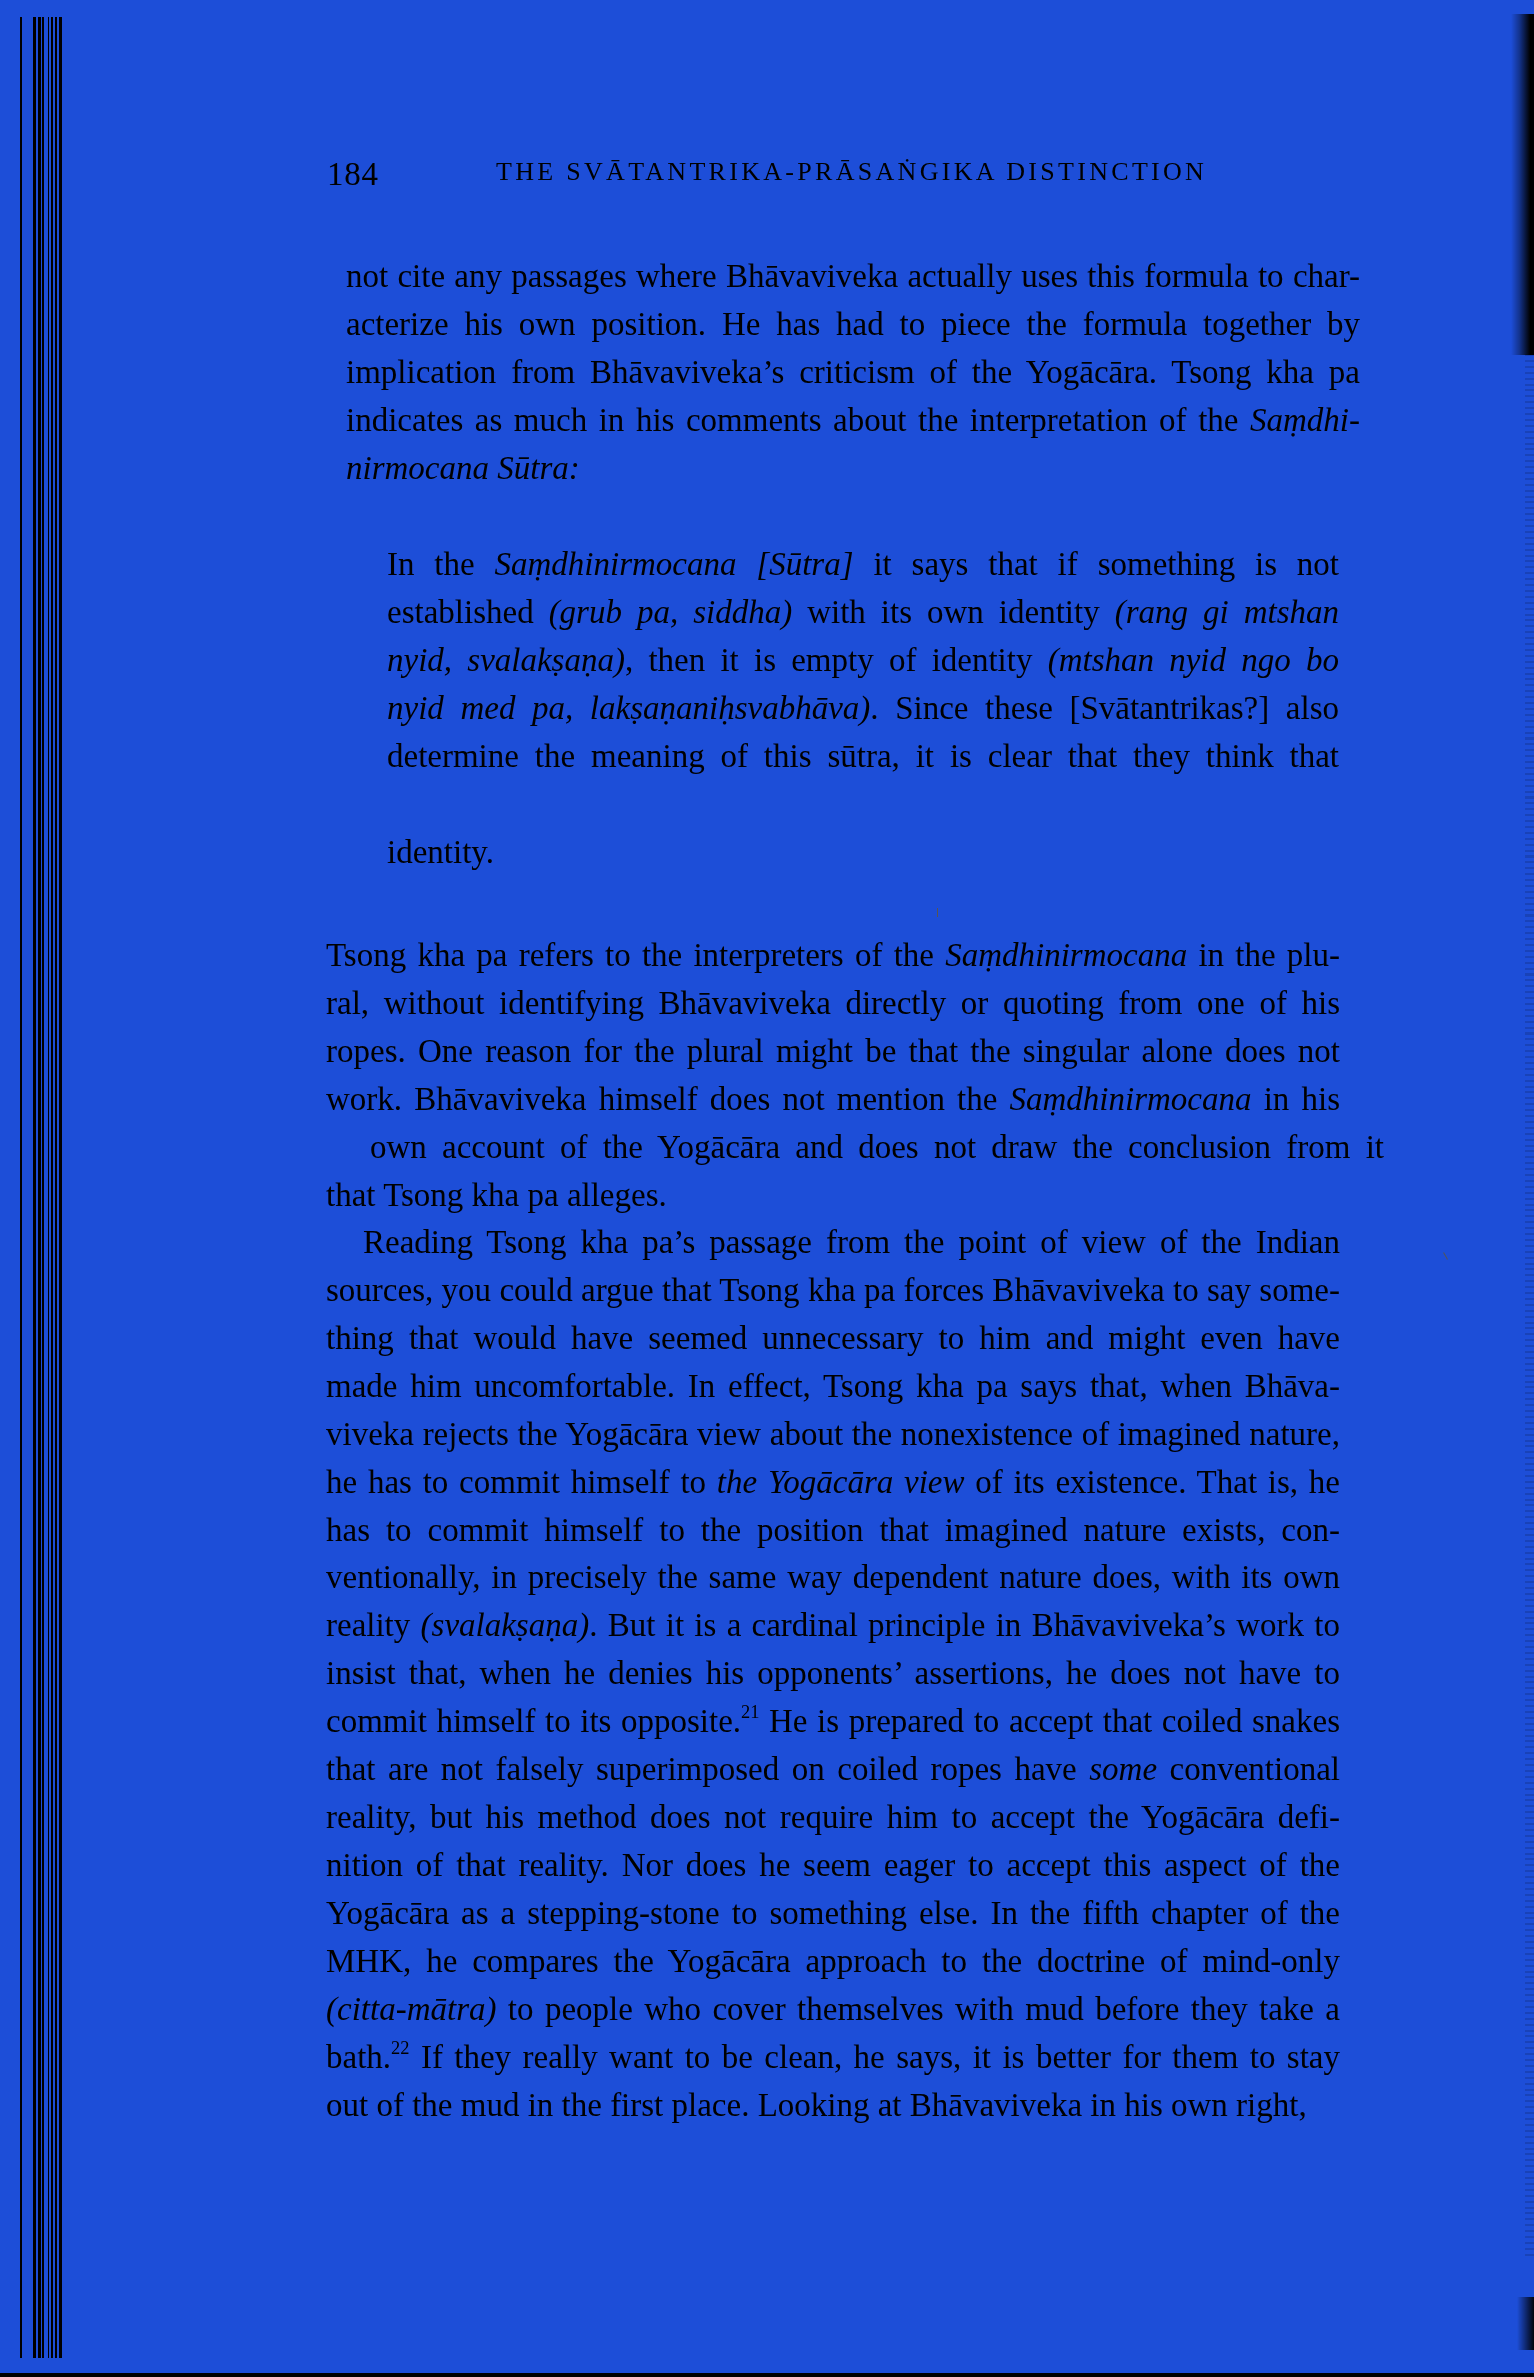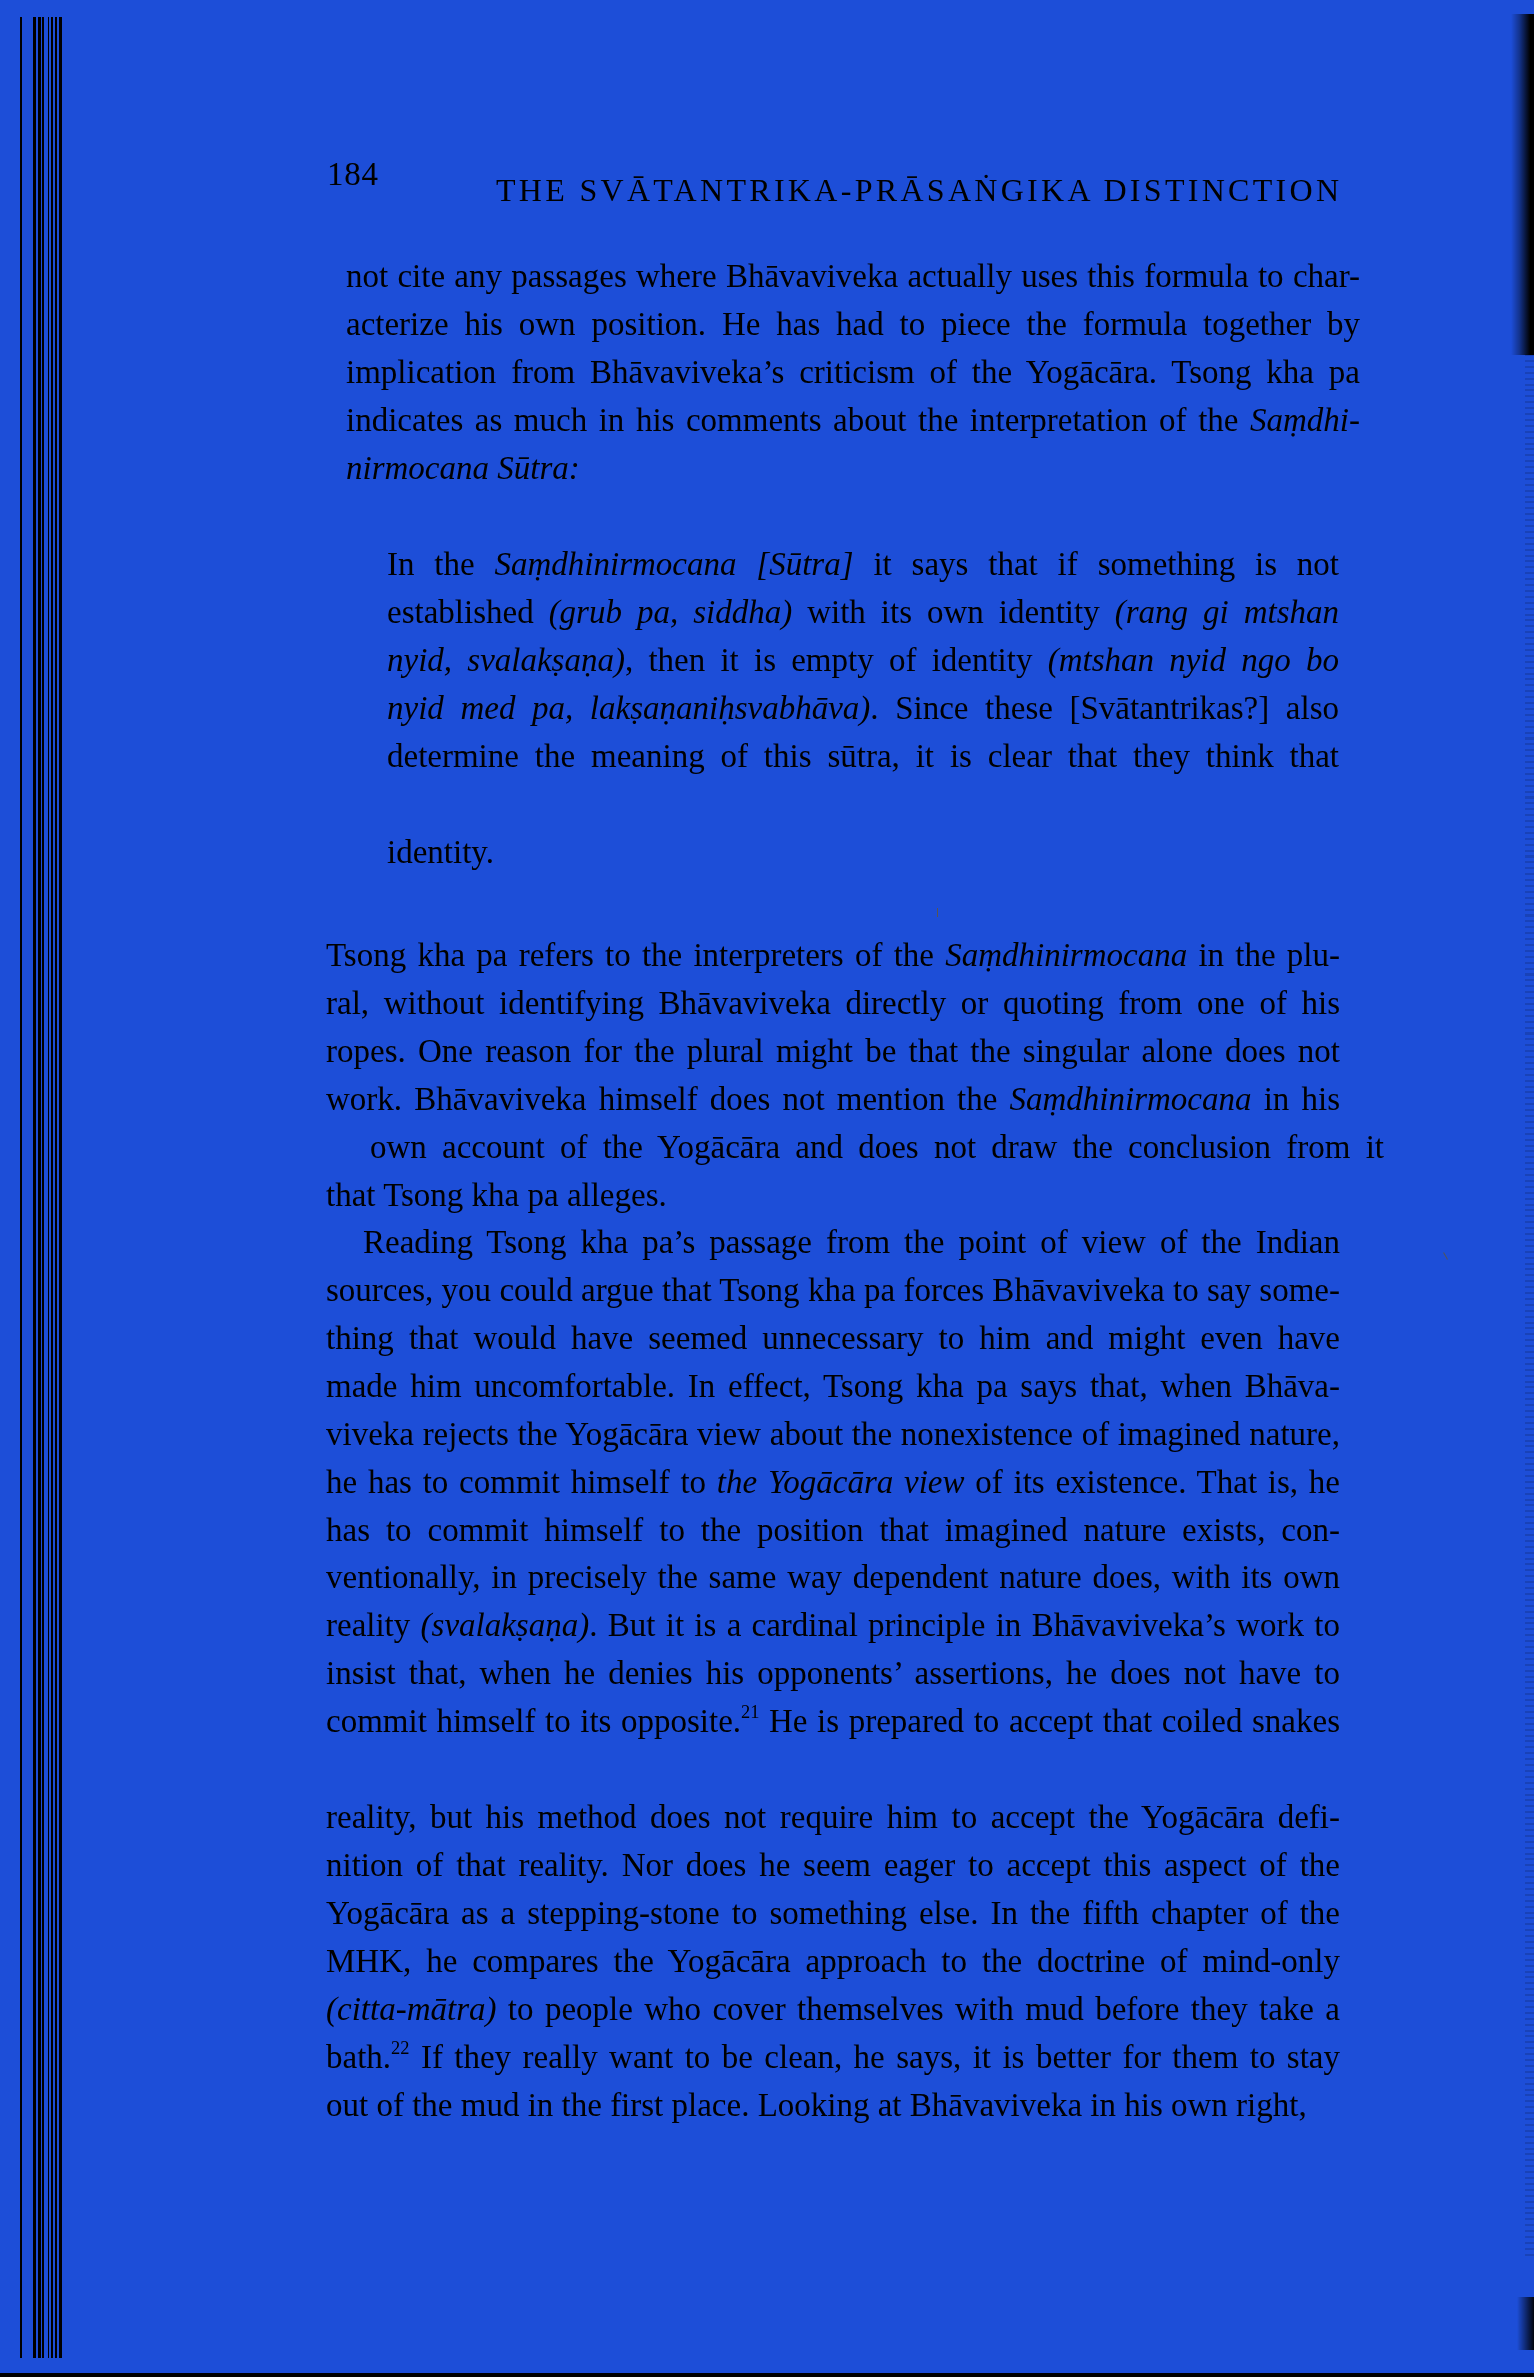--- a/index.html
+++ b/index.html
@@ -15,21 +15,21 @@
     background: linear-gradient(to right, rgba(0,0,0,0) 0%, rgba(0,0,0,0.35) 35%, #000 80%); }
   .gutter-fade { position: absolute; right: 0; top: 354px; width: 10.5px; height: 1904px;
     background: repeating-linear-gradient(to bottom, rgba(0,0,0,0.15) 0 2px, rgba(0,0,0,0) 2px 5.9px); }
   .corner-shadow { position: absolute; right: 0; top: 2297px; width: 18.4px; height: 53px;
     background: linear-gradient(to right, rgba(0,0,0,0) 0%, rgba(0,0,0,0.6) 60%, #000 100%); }
   .bottom-bar { position: absolute; left: 0; bottom: 0; width: 1535px; height: 3.9px; background: #000; }
 
   
   .running-head { position: absolute; top: 156px; left: 327px; height: 39px; width: 1024px; }
   .page-number { position: absolute; left: 0; top: 0; font-size: 33px; letter-spacing: 0.7px; }
-  .running-title { position: absolute; left: 169px; top: 16px; font-size: 32px; letter-spacing: 3.3px; }
+  .running-title { position: absolute; left: 169px; top: 1px; font-size: 26px; letter-spacing: 3.3px; }
 
   
   .text-block { position: absolute; }
   .line { position: absolute; left: 0; white-space: nowrap; font-size: 33px; line-height: 48px; height: 48px; }
   .line.justify { text-align: justify; text-align-last: justify; }
   em, i { font-style: italic; }
   sup { font-size: 18.4px; vertical-align: 14.4px; line-height: 0; }
 
   .body-text { left: 326px; width: 1014px; }
   .quote-text { left: 387px; width: 952px; }
@@ -92,20 +92,21 @@
       <div class="line justify" style="top: 48px; left: 0px; width: 1014px;"><span>sources, you could argue that Tsong kha pa forces Bhāvaviveka to say some-</span></div>
       <div class="line justify" style="top: 96px; left: 0px; width: 1014px;"><span>thing that would have seemed unnecessary to him and might even have</span></div>
       <div class="line justify" style="top: 144px; left: 0px; width: 1014px;"><span>made him uncomfortable. In effect, Tsong kha pa says that, when Bhāva-</span></div>
       <div class="line justify" style="top: 192px; left: 0px; width: 1014px;"><span>viveka rejects the Yogācāra view about the nonexistence of imagined nature,</span></div>
       <div class="line justify" style="top: 240px; left: 0px; width: 1014px;"><span>he has to commit himself to </span><em>the Yogācāra view</em><span> of its existence. That is, he</span></div>
       <div class="line justify" style="top: 288px; left: 0px; width: 1014px;"><span>has to commit himself to the position that imagined nature exists, con-</span></div>
       <div class="line justify" style="top: 335px; left: 0px; width: 1014px;"><span>ventionally, in precisely the same way dependent nature does, with its own</span></div>
       <div class="line justify" style="top: 383px; left: 0px; width: 1014px;"><span>reality </span><em>(svalakṣaṇa)</em><span>. But it is a cardinal principle in Bhāvaviveka’s work to</span></div>
       <div class="line justify" style="top: 431px; left: 0px; width: 1014px;"><span>insist that, when he denies his opponents’ assertions, he does not have to</span></div>
       <div class="line justify" style="top: 479px; left: 0px; width: 1014px;"><span>commit himself to its opposite.</span><sup>21</sup><span> He is prepared to accept that coiled snakes</span></div>
+      <div class="line justify" style="top: 527px; left: 0px; width: 1014px;"><span>that are not falsely superimposed on coiled ropes have </span><em>some</em><span> conventional</span></div>
       <div class="line justify" style="top: 575px; left: 0px; width: 1014px;"><span>reality, but his method does not require him to accept the Yogācāra defi-</span></div>
       <div class="line justify" style="top: 623px; left: 0px; width: 1014px;"><span>nition of that reality. Nor does he seem eager to accept this aspect of the</span></div>
       <div class="line justify" style="top: 671px; left: 0px; width: 1014px;"><span>Yogācāra as a stepping-stone to something else. In the fifth chapter of the</span></div>
       <div class="line justify" style="top: 719px; left: 0px; width: 1014px;"><span>MHK, he compares the Yogācāra approach to the doctrine of mind-only</span></div>
       <div class="line justify" style="top: 767px; left: 0px; width: 1014px;"><em>(citta-mātra)</em><span> to people who cover themselves with mud before they take a</span></div>
       <div class="line justify" style="top: 815px; left: 0px; width: 1014px;"><span>bath.</span><sup>22</sup><span> If they really want to be clean, he says, it is better for them to stay</span></div>
       <div class="line" style="top: 863px; left: 0px; width: 1014px;"><span>out of the mud in the first place. Looking at Bhāvaviveka in his own right,</span></div>
     </div>
 
   <div class="stray-mark" style="left:1445px;top:1252px;height:7.9px;transform:rotate(-30deg)"></div>

